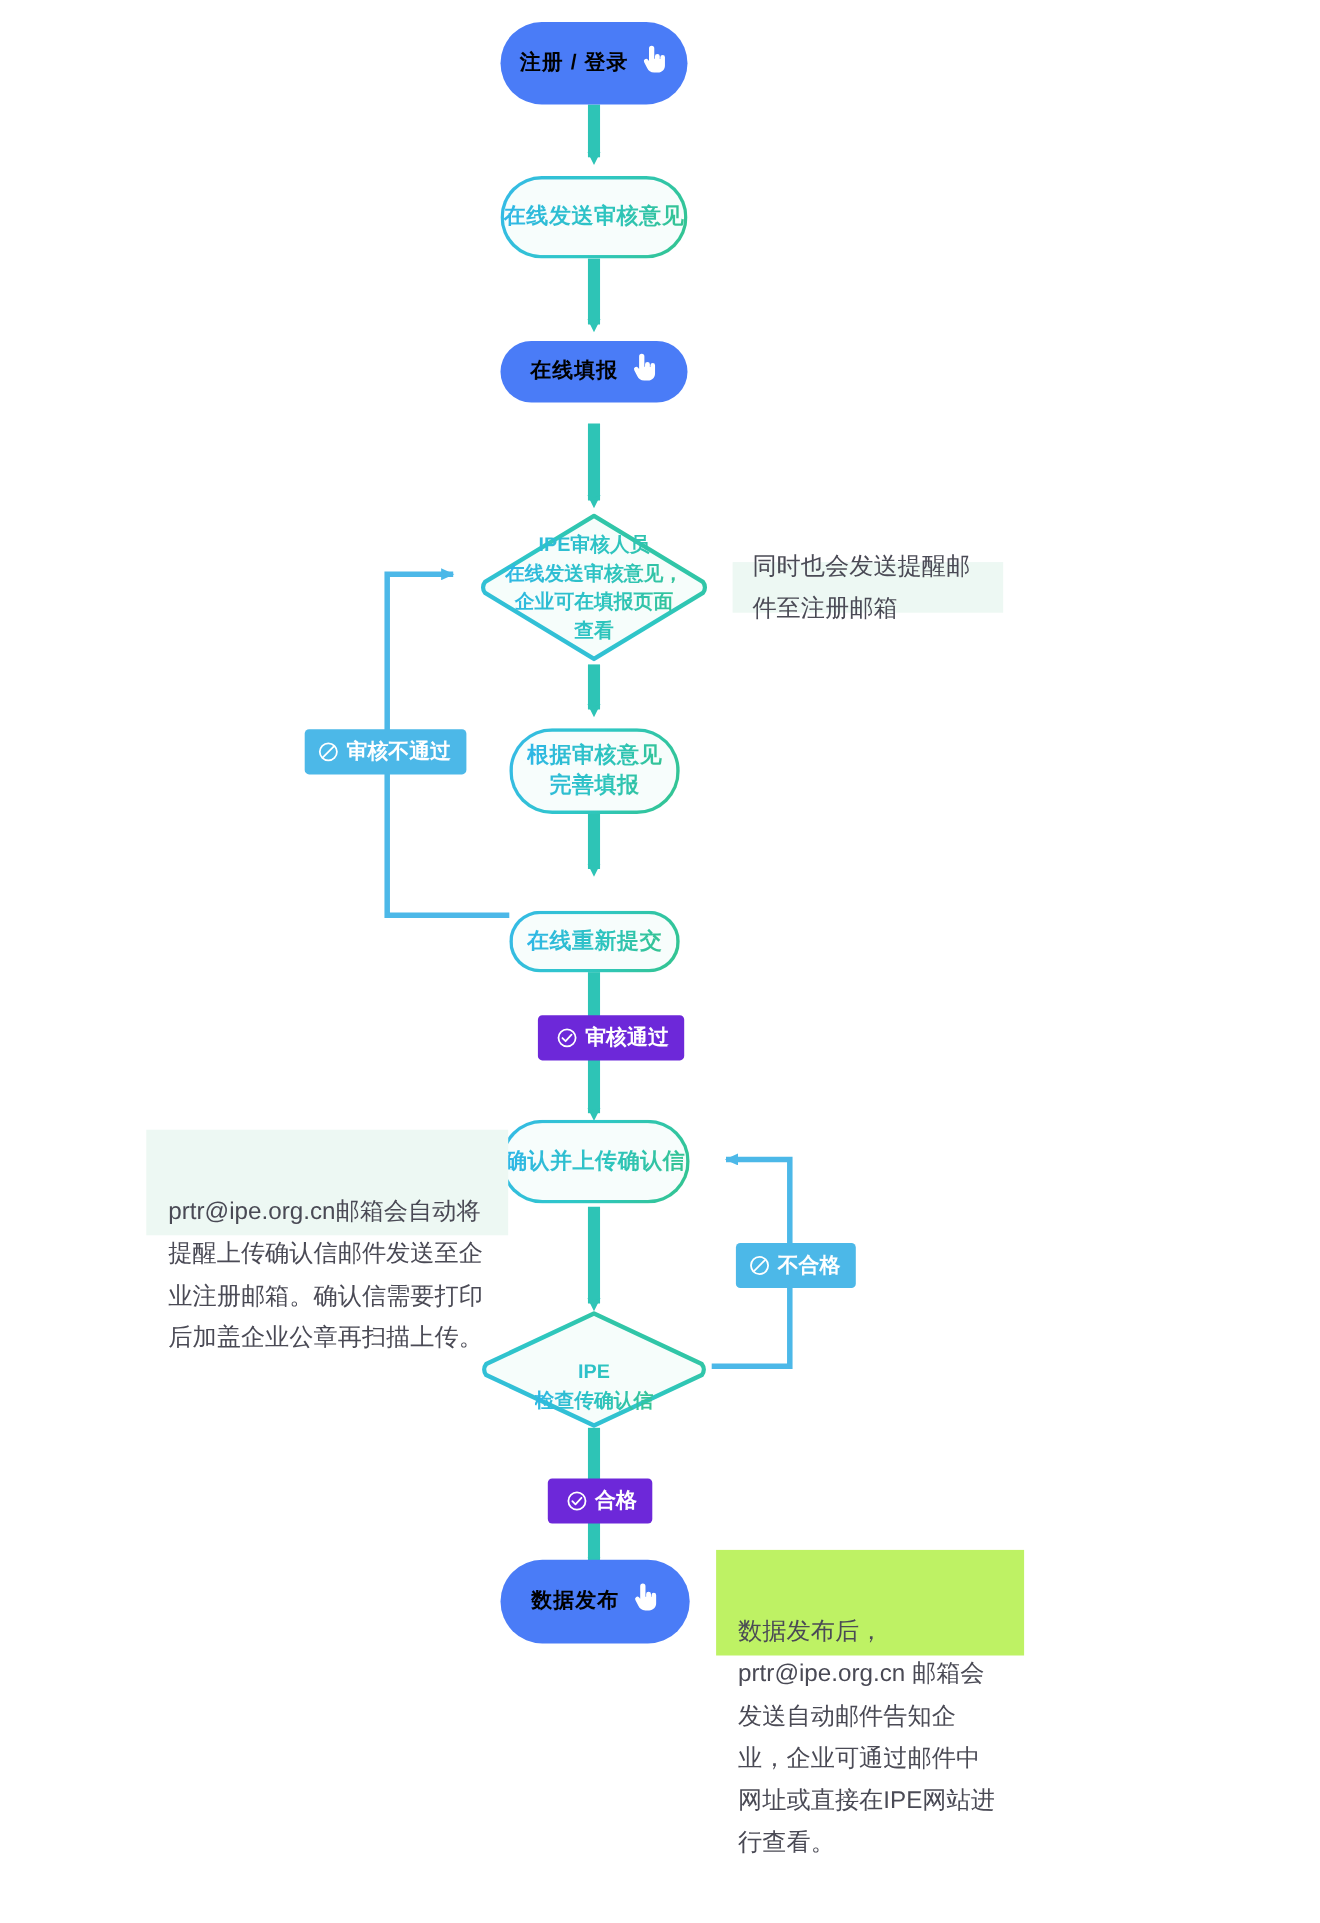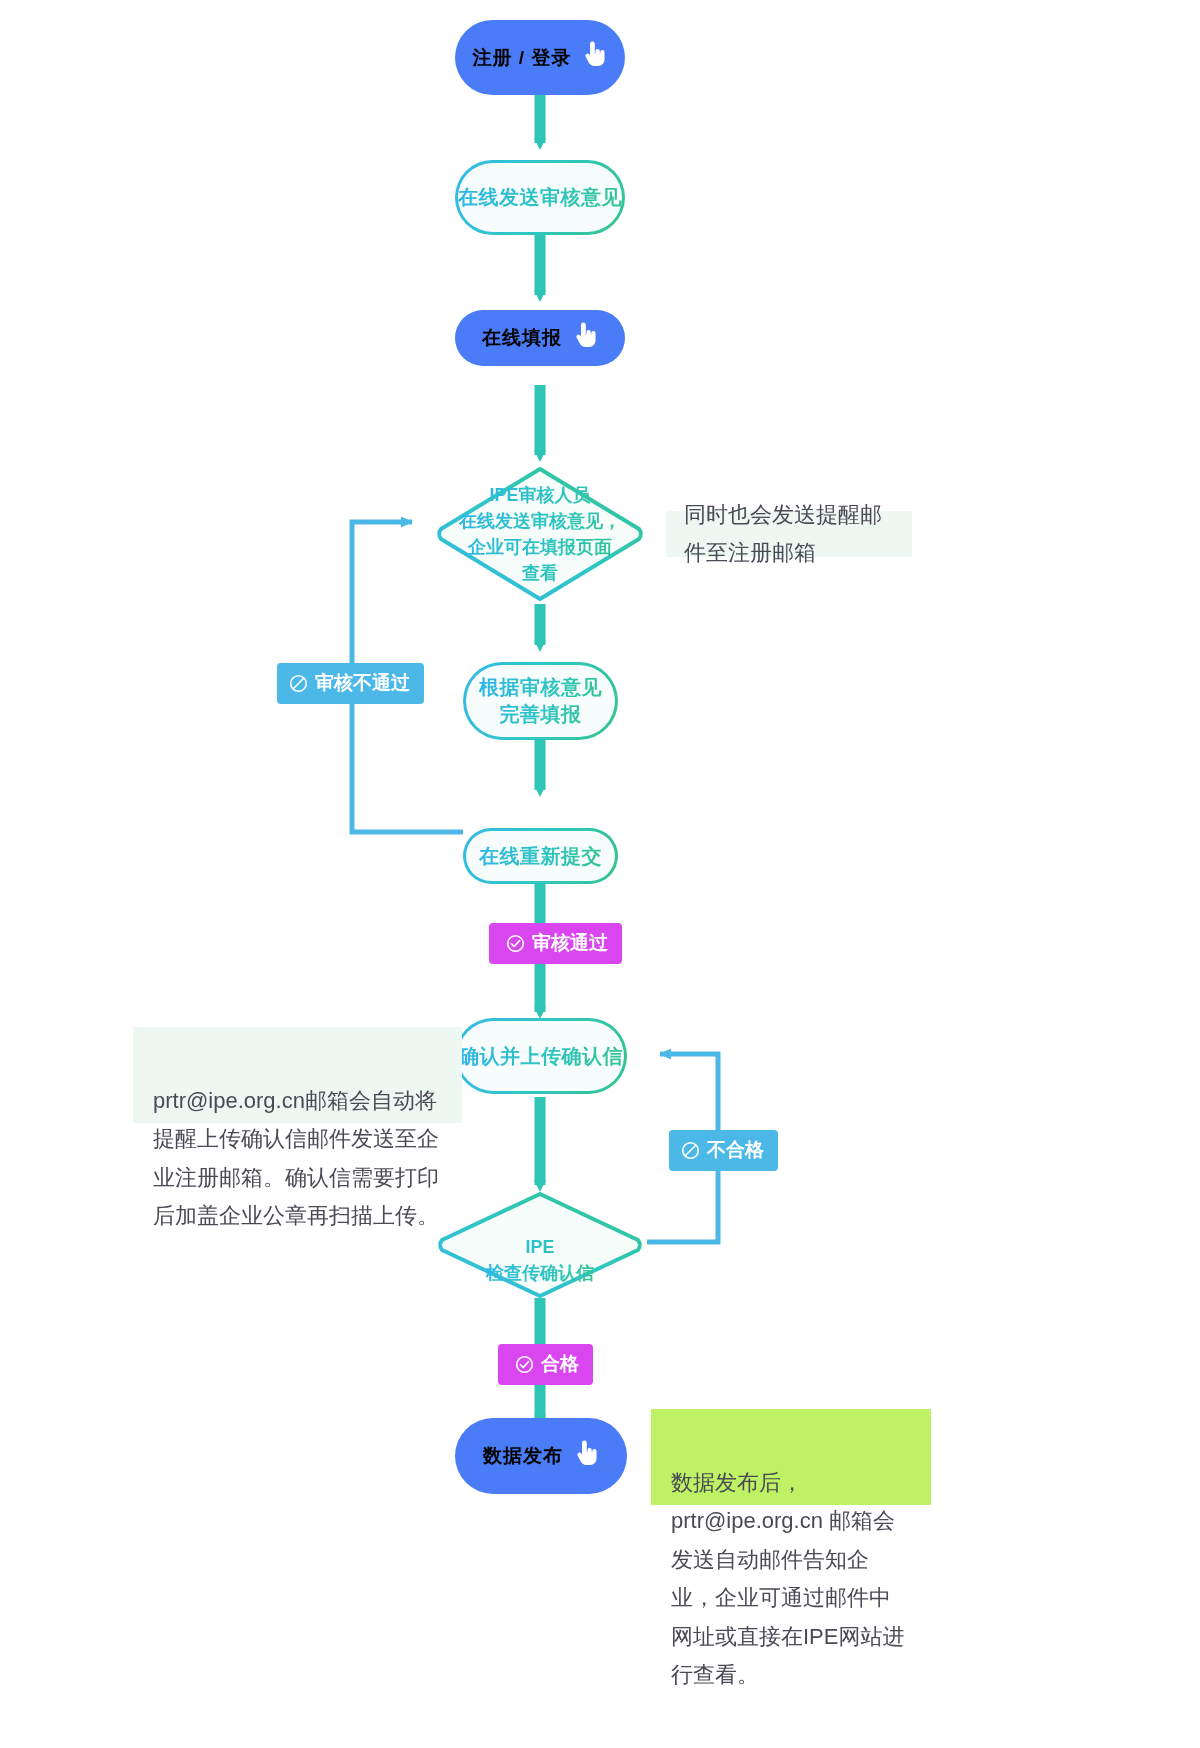--- a/index.html
+++ b/index.html
@@ -105,21 +105,21 @@
     gap: 7px;
     border-radius: 4px;
     color: #ffffff;
     font-weight: bold;
     font-size: 19px;
     padding: 7px 14px 8px 12px;
     box-sizing: border-box;
     white-space: nowrap;
   }
   .badge-blue { background: #4cb8e8; }
-  .badge-green { background: #d946ef; padding-left: 17px; }
+  .badge-green { background: #6d28d9; padding-left: 17px; }
   .badge svg { display: block; }
 
   
   .note {
     position: absolute;
     box-sizing: border-box;
     font-size: 22px;
     line-height: 1.75;
     color: #4a4a55;
     padding: 16px 20px;

